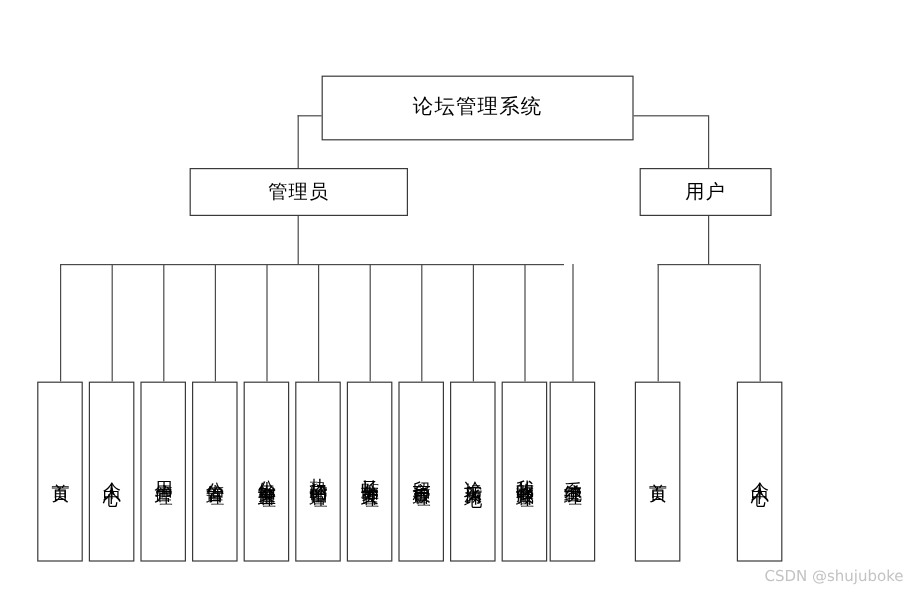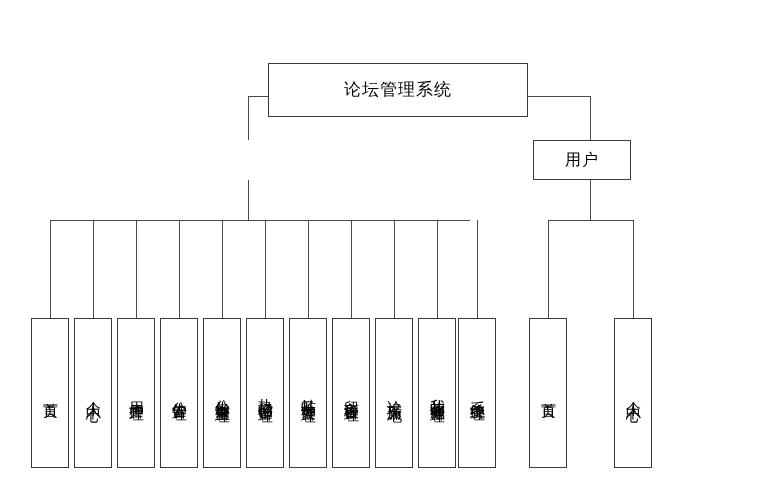--- a/index.html
+++ b/index.html
@@ -99,22 +99,25 @@
       <div class="ln v" style="left: 437px; top: 220px; height: 98px; background: rgb(74, 74, 74);"></div>
       <div class="ln v" style="left: 477px; top: 220px; height: 98px; background: rgb(74, 74, 74);"></div>
       <div class="ln v" style="left: 548px; top: 220px; height: 98px; background: rgb(74, 74, 74);"></div>
       <div class="ln v" style="left: 633px; top: 220px; height: 98px; background: rgb(74, 74, 74);"></div>
     </div>
 
   <div class="node top" id="node-root" style="left: 268px; top: 22px; width: 260px; height: 54px; border-color: rgb(58, 58, 58); background: rgb(255, 255, 255); color: rgb(0, 0, 0);">
     <span class="txt">论坛管理系统</span>
   </div>
 
+  <div class="node mid" id="node-admin" style="left: 158px; top: 140px; width: 182px; height: 40px; border-color: rgb(58, 58, 58); background: rgb(255, 255, 255); color: rgb(0, 0, 0);">
+    <span class="txt">管理员</span>
+  </div>
 
-  <div class="node mid" id="node-user" style="left: 533px; top: 140px; width: 98px; height: 40px; border-color: rgb(58, 58, 58); background: rgb(255, 255, 255); color: rgb(0, 0, 0);">
+  <div class="node mid" id="node-user" style="left: 533px; top: 140px; width: 110px; height: 40px; border-color: rgb(58, 58, 58); background: rgb(255, 255, 255); color: rgb(0, 0, 0);">
     <span class="txt">用户</span>
   </div>
 
   <div id="leaf-layer">
       <div class="node leaf" style="left: 31px; top: 318px; width: 38px; height: 150px; border-color: rgb(58, 58, 58); background: rgb(255, 255, 255); color: rgb(0, 0, 0);">
         <span class="txt">首页</span>
       </div>
       <div class="node leaf" style="left: 74px; top: 318px; width: 38px; height: 150px; border-color: rgb(58, 58, 58); background: rgb(255, 255, 255); color: rgb(0, 0, 0);">
         <span class="txt">个人中心</span>
       </div>
@@ -146,14 +149,15 @@
         <span class="txt">系统管理</span>
       </div>
       <div class="node leaf" style="left: 529px; top: 318px; width: 38px; height: 150px; border-color: rgb(58, 58, 58); background: rgb(255, 255, 255); color: rgb(0, 0, 0);">
         <span class="txt">首页</span>
       </div>
       <div class="node leaf" style="left: 614px; top: 318px; width: 38px; height: 150px; border-color: rgb(58, 58, 58); background: rgb(255, 255, 255); color: rgb(0, 0, 0);">
         <span class="txt">个人中心</span>
       </div>
     </div>
 
+  <div id="watermark" style="color: rgb(195, 195, 195);">CSDN @shujuboke</div>
 
 </div>
 
 </body></html>

